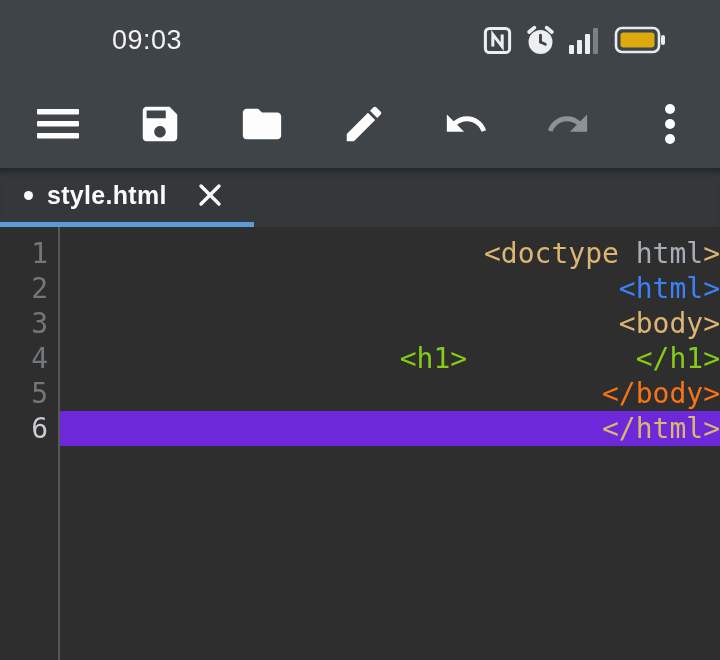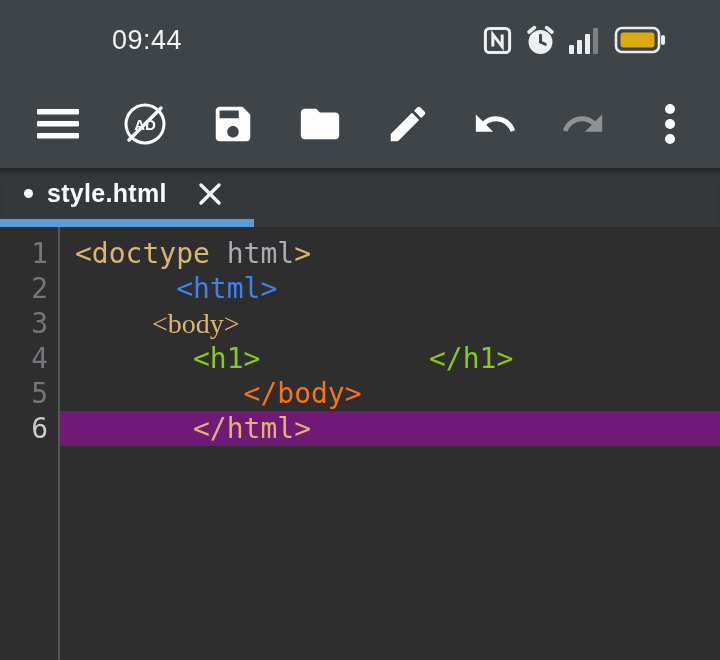--- a/index.html
+++ b/index.html
@@ -33,55 +33,56 @@
   .tb-btn.disabled{ color:#8e9295; }
 
   
   .tab-bar{
     height:59px; background:#34383b; display:flex; align-items:stretch;
     box-shadow:inset 0 8px 8px -7px rgba(0,0,0,.55);
   }
   .tab{
     display:flex; align-items:center;
     padding:0 28px 0 24px;
-    border-bottom:8px solid #86efac;
+    border-bottom:5px solid #86efac;
     cursor:pointer;
   }
   .tab-dot{ width:9px; height:9px; border-radius:50%; background:#fafafa; margin-right:14px; }
   .tab-title{ color:#fafafa; font-size:25px; font-weight:700; letter-spacing:.3px; }
   .tab-close{ margin-left:27px; display:flex; align-items:center; cursor:pointer; border:none; background:transparent; color:#fafafa; }
 
   
   .editor{ position:relative; height:433px; background:#2e2e2e; }
   .gutter-rule{
     position:absolute; left:58px; top:0; bottom:0; width:2px;
     background:#63676b; opacity:.75;
   }
   .rows{ position:relative; padding-top:9px; }
   .row{ display:flex; height:35px; align-items:center; }
   .gutter-cell{
     width:60px; flex:0 0 60px; text-align:right; padding-right:12px;
     font-family:"DejaVu Sans Mono", monospace; font-size:28px;
     color:#73777b;
   }
   .code-cell{
-    flex:1; height:35px; line-height:35px; padding-left:15px;
+    flex:1; height:35px; line-height:35px; padding-left:5px;
     font-family:"DejaVu Sans Mono", monospace; font-size:28px;
     white-space:pre;
-  }
-  .row.active .code-cell{ background:#701a75; }
+    text-align:right;
+  }
+  .row.active .code-cell{ background:#6d28d9; }
   .row.active .gutter-cell{ color:#c9ccd0; }
 
   svg{ display:block; }
 </style>
 </head>
 <body>
 
 <div class="status-bar">
-  <div class="status-time">09:44</div>
+  <div class="status-time">09:03</div>
   <div class="status-icons">
     <span>
       <svg width="33" height="33" viewBox="0 0 24 24">
         <rect x="3.2" y="3.2" width="17.6" height="17.6" rx="3" fill="none" stroke="#eceff1" stroke-width="2.2"></rect>
         <polyline points="8.6,16.4 8.6,7.6 15.4,16.4 15.4,7.6" fill="none" stroke="#eceff1" stroke-width="2.2" stroke-linejoin="miter"></polyline>
       </svg>
     </span>
     <span>
       <svg width="35" height="35" viewBox="0 0 24 24">
         <path d="M4.2 6.2 L7.8 3.2" stroke="#eceff1" stroke-width="2.6" stroke-linecap="round" fill="none"></path>
@@ -114,29 +115,20 @@
   <button class="tb-btn">
     <span>
       <svg width="44" height="34" viewBox="0 0 44 34">
         <rect x="1" y="2" width="42" height="5.6" rx="1" fill="currentColor"></rect>
         <rect x="1" y="14" width="42" height="5.6" rx="1" fill="currentColor"></rect>
         <rect x="1" y="26" width="42" height="5.6" rx="1" fill="currentColor"></rect>
       </svg>
     </span>
   </button>
 
-  <button class="tb-btn">
-    <span>
-      <svg width="48" height="48" viewBox="0 0 48 48">
-        <circle cx="24" cy="24" r="19" fill="none" stroke="currentColor" stroke-width="3"></circle>
-        <text x="24" y="29.5" text-anchor="middle" font-family="Liberation Sans, sans-serif" font-size="15" font-weight="700" fill="currentColor">AD</text>
-        <path d="M8 40 L40 8" stroke="currentColor" stroke-width="3.4" stroke-linecap="round"></path>
-      </svg>
-    </span>
-  </button>
 
   <button class="tb-btn">
     <span>
       <svg width="46" height="46" viewBox="0 0 24 24">
         <path fill="currentColor" d="M17 3H5c-1.11 0-2 .9-2 2v14c0 1.1.89 2 2 2h14c1.1 0 2-.9 2-2V7l-4-4zm-5 16c-1.66 0-3-1.34-3-3s1.34-3 3-3 3 1.34 3 3-1.34 3-3 3zm3-10H5V5h10v4z"></path>
       </svg>
     </span>
   </button>
 
   <button class="tb-btn">
@@ -202,21 +194,21 @@
       <div class="row">
         <div class="gutter-cell">1</div>
         <div class="code-cell"><span style="color: rgb(219, 181, 113);">&lt;doctype </span><span style="color: rgb(166, 173, 181);">html</span><span style="color: rgb(219, 181, 113);">&gt;</span></div>
       </div>
       <div class="row">
         <div class="gutter-cell">2</div>
         <div class="code-cell"><span style="color: #3b82f6;">      &lt;html&gt;</span></div>
       </div>
       <div class="row">
         <div class="gutter-cell">3</div>
-        <div class="code-cell"><span style="color: rgb(219, 181, 113); font-family: Liberation Serif, serif;">           &lt;body&gt;</span></div>
+        <div class="code-cell"><span style="color: rgb(219, 181, 113);">           &lt;body&gt;</span></div>
       </div>
       <div class="row">
         <div class="gutter-cell">4</div>
         <div class="code-cell"><span style="color: #84cc16;">       &lt;h1&gt;          &lt;/h1&gt;</span></div>
       </div>
       <div class="row">
         <div class="gutter-cell">5</div>
         <div class="code-cell"><span style="color: #f97316;">          &lt;/body&gt;</span></div>
       </div>
       <div class="row active">

